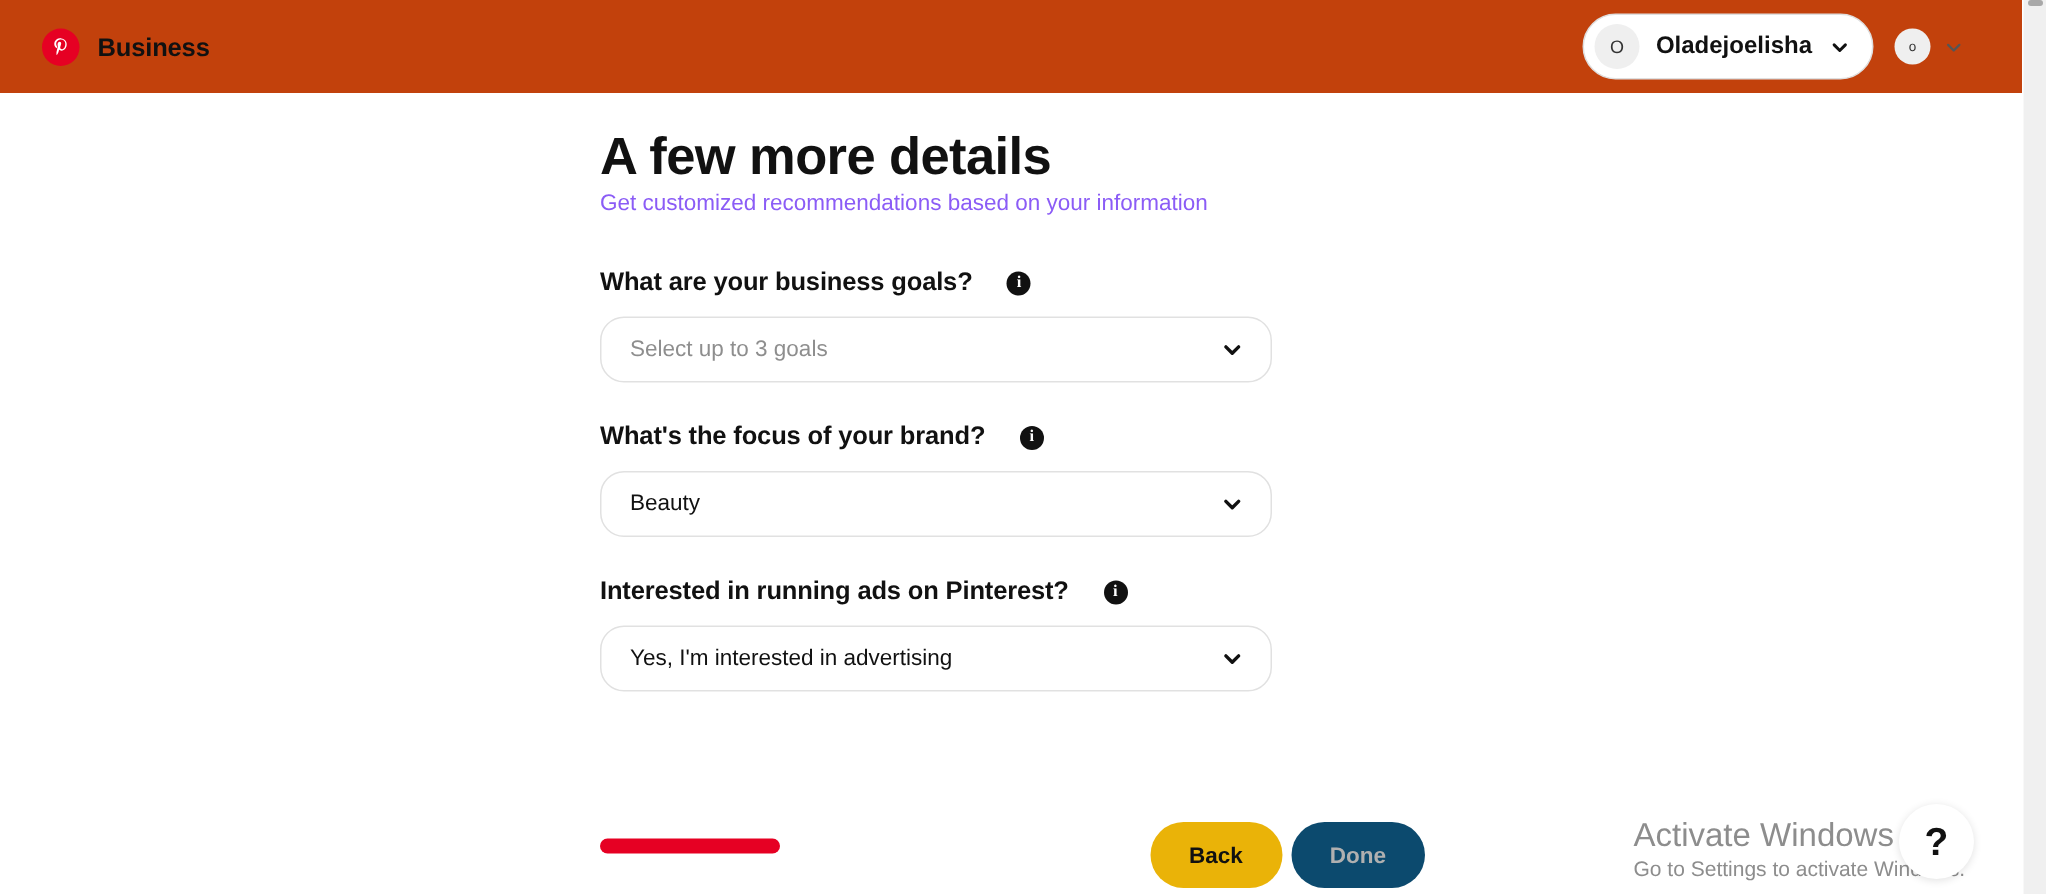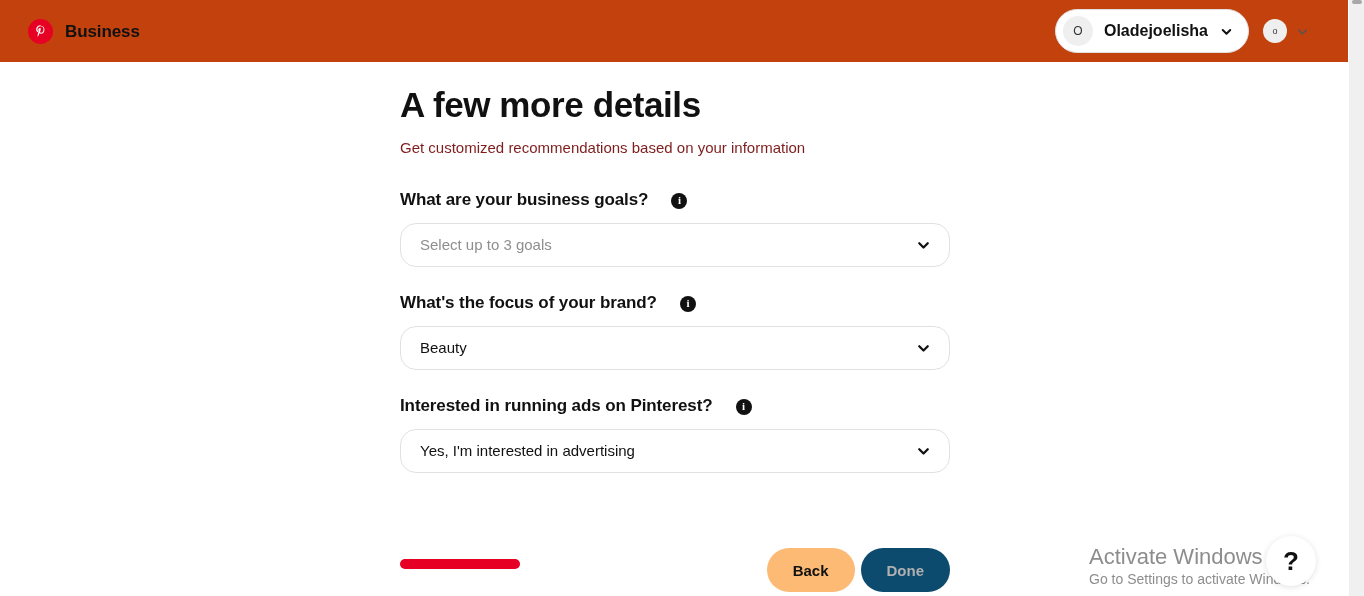--- a/index.html
+++ b/index.html
@@ -136,23 +136,22 @@
 
   .page-title {
     font-size: 35px;
     font-weight: 700;
     color: #111111;
     letter-spacing: -0.4px;
     line-height: 1.2;
   }
 
   .page-subtitle {
-    margin-top: 12px;
     font-size: 15px;
-    color: #7f1d1d;
+    color: #8b5cf6;
     line-height: 1.3;
   }
 
   .field {
     margin-top: 26px;
   }
   .field.first { margin-top: 32px; }
 
   .field-label {
     display: flex;
@@ -179,21 +178,21 @@
     line-height: 1;
     cursor: pointer;
     flex: 0 0 auto;
     position: relative;
     top: 1px;
   }
 
   .select-box {
     margin-top: 13px;
     position: relative;
-    width: 550px;
+    width: 448px;
     height: 44px;
     border: 1px solid #e1e1e1;
     border-radius: 16px;
     background: #ffffff;
     display: flex;
     align-items: center;
     padding: 0 44px 0 19px;
     cursor: pointer;
   }
 
@@ -257,21 +256,21 @@
     font-family: "Liberation Sans", sans-serif;
     font-size: 15px;
     font-weight: 700;
     cursor: pointer;
     display: flex;
     align-items: center;
     justify-content: center;
   }
 
   .btn-back {
-    background: #fdba74;
+    background: #eab308;
     color: #111111;
   }
 
   .btn-done {
     background: #0c4a6e;
     color: #b0b0b0;
     cursor: default;
   }
 
   

